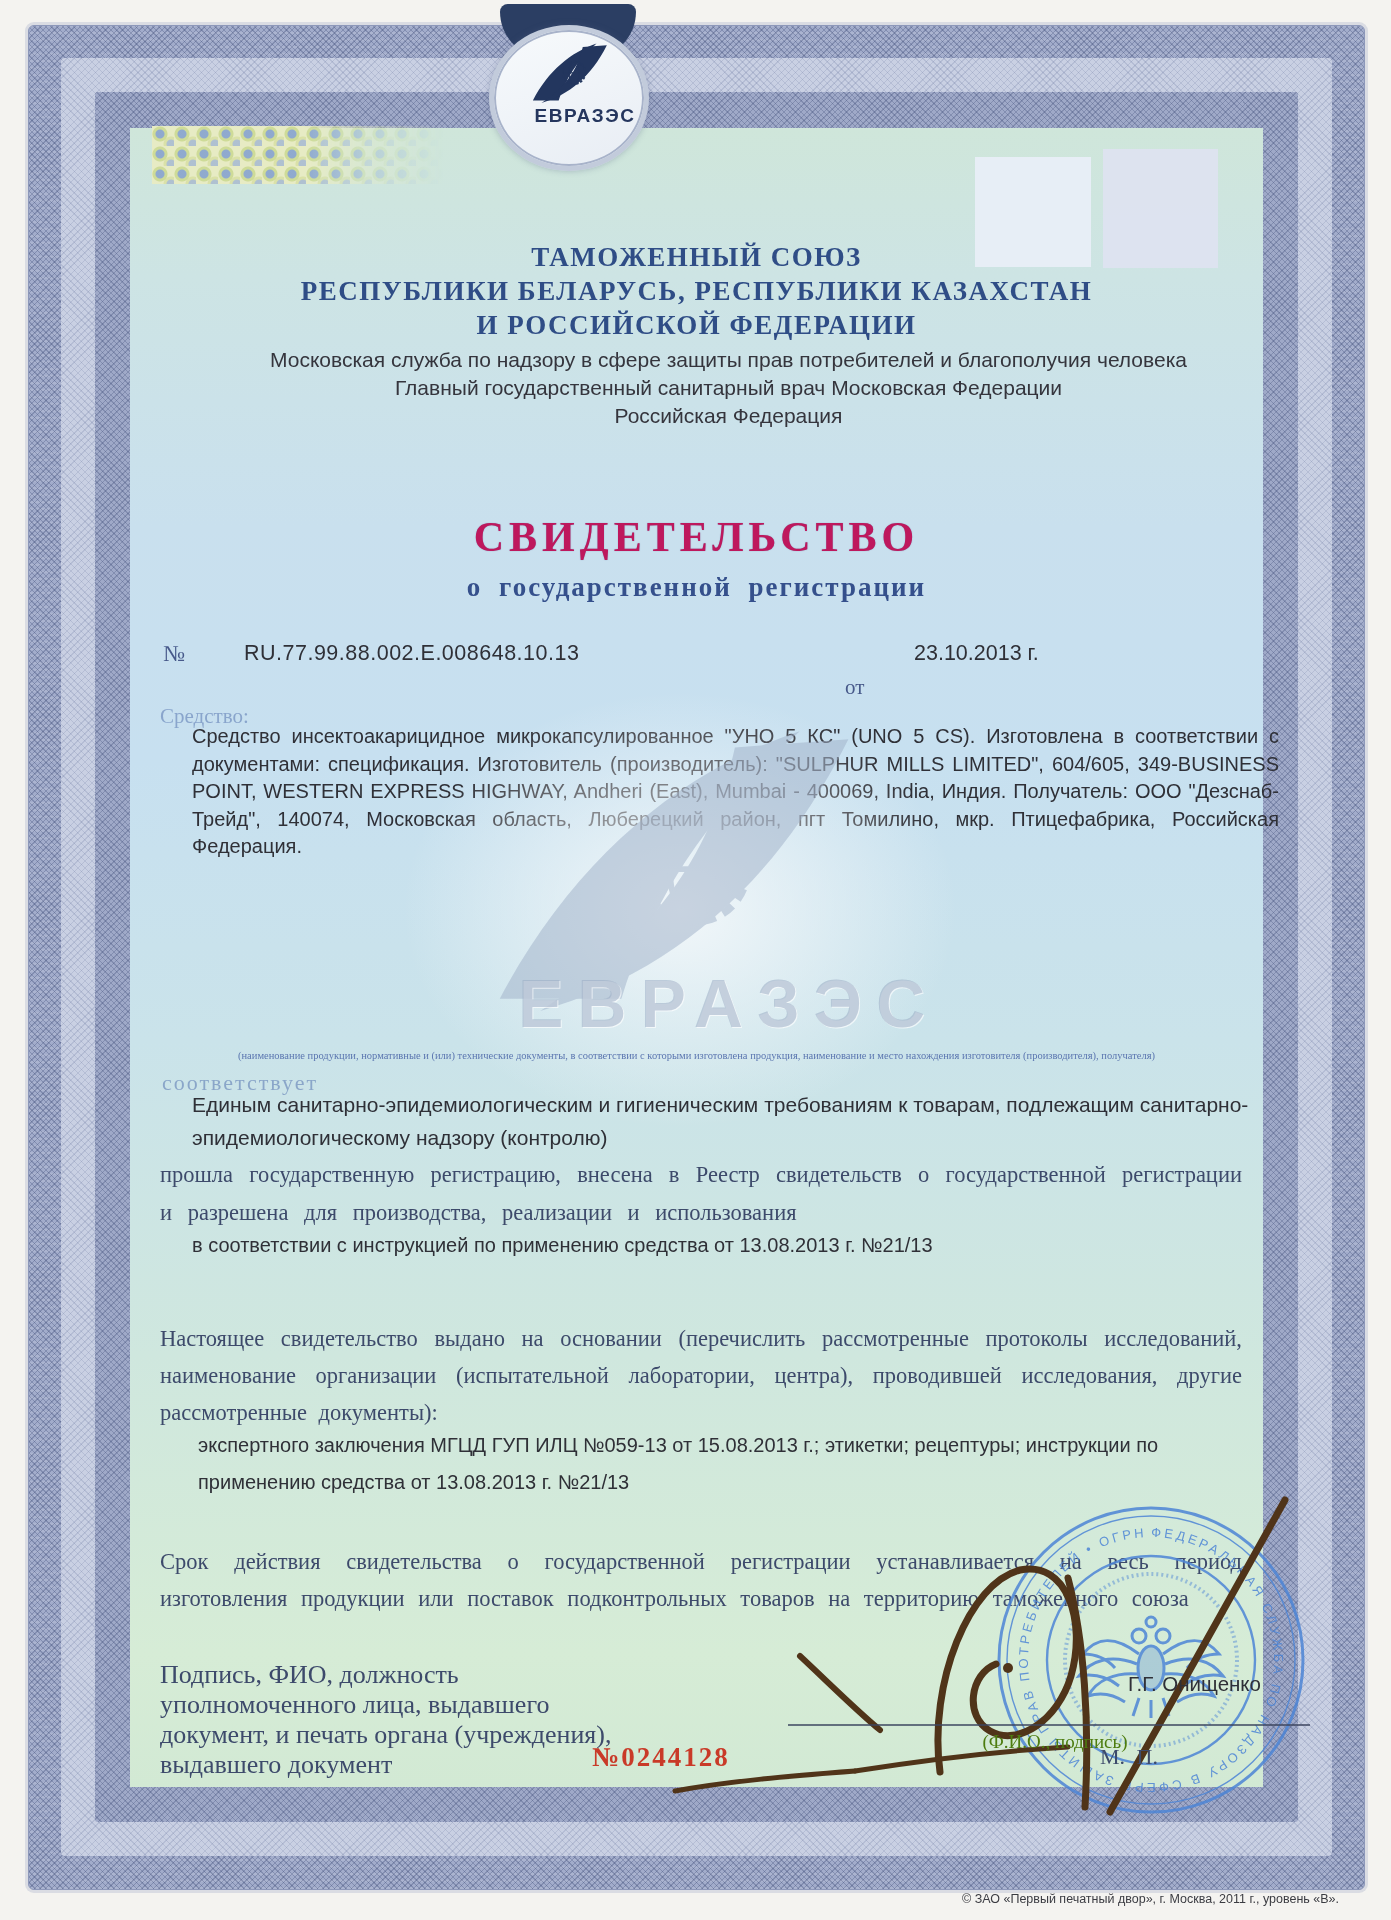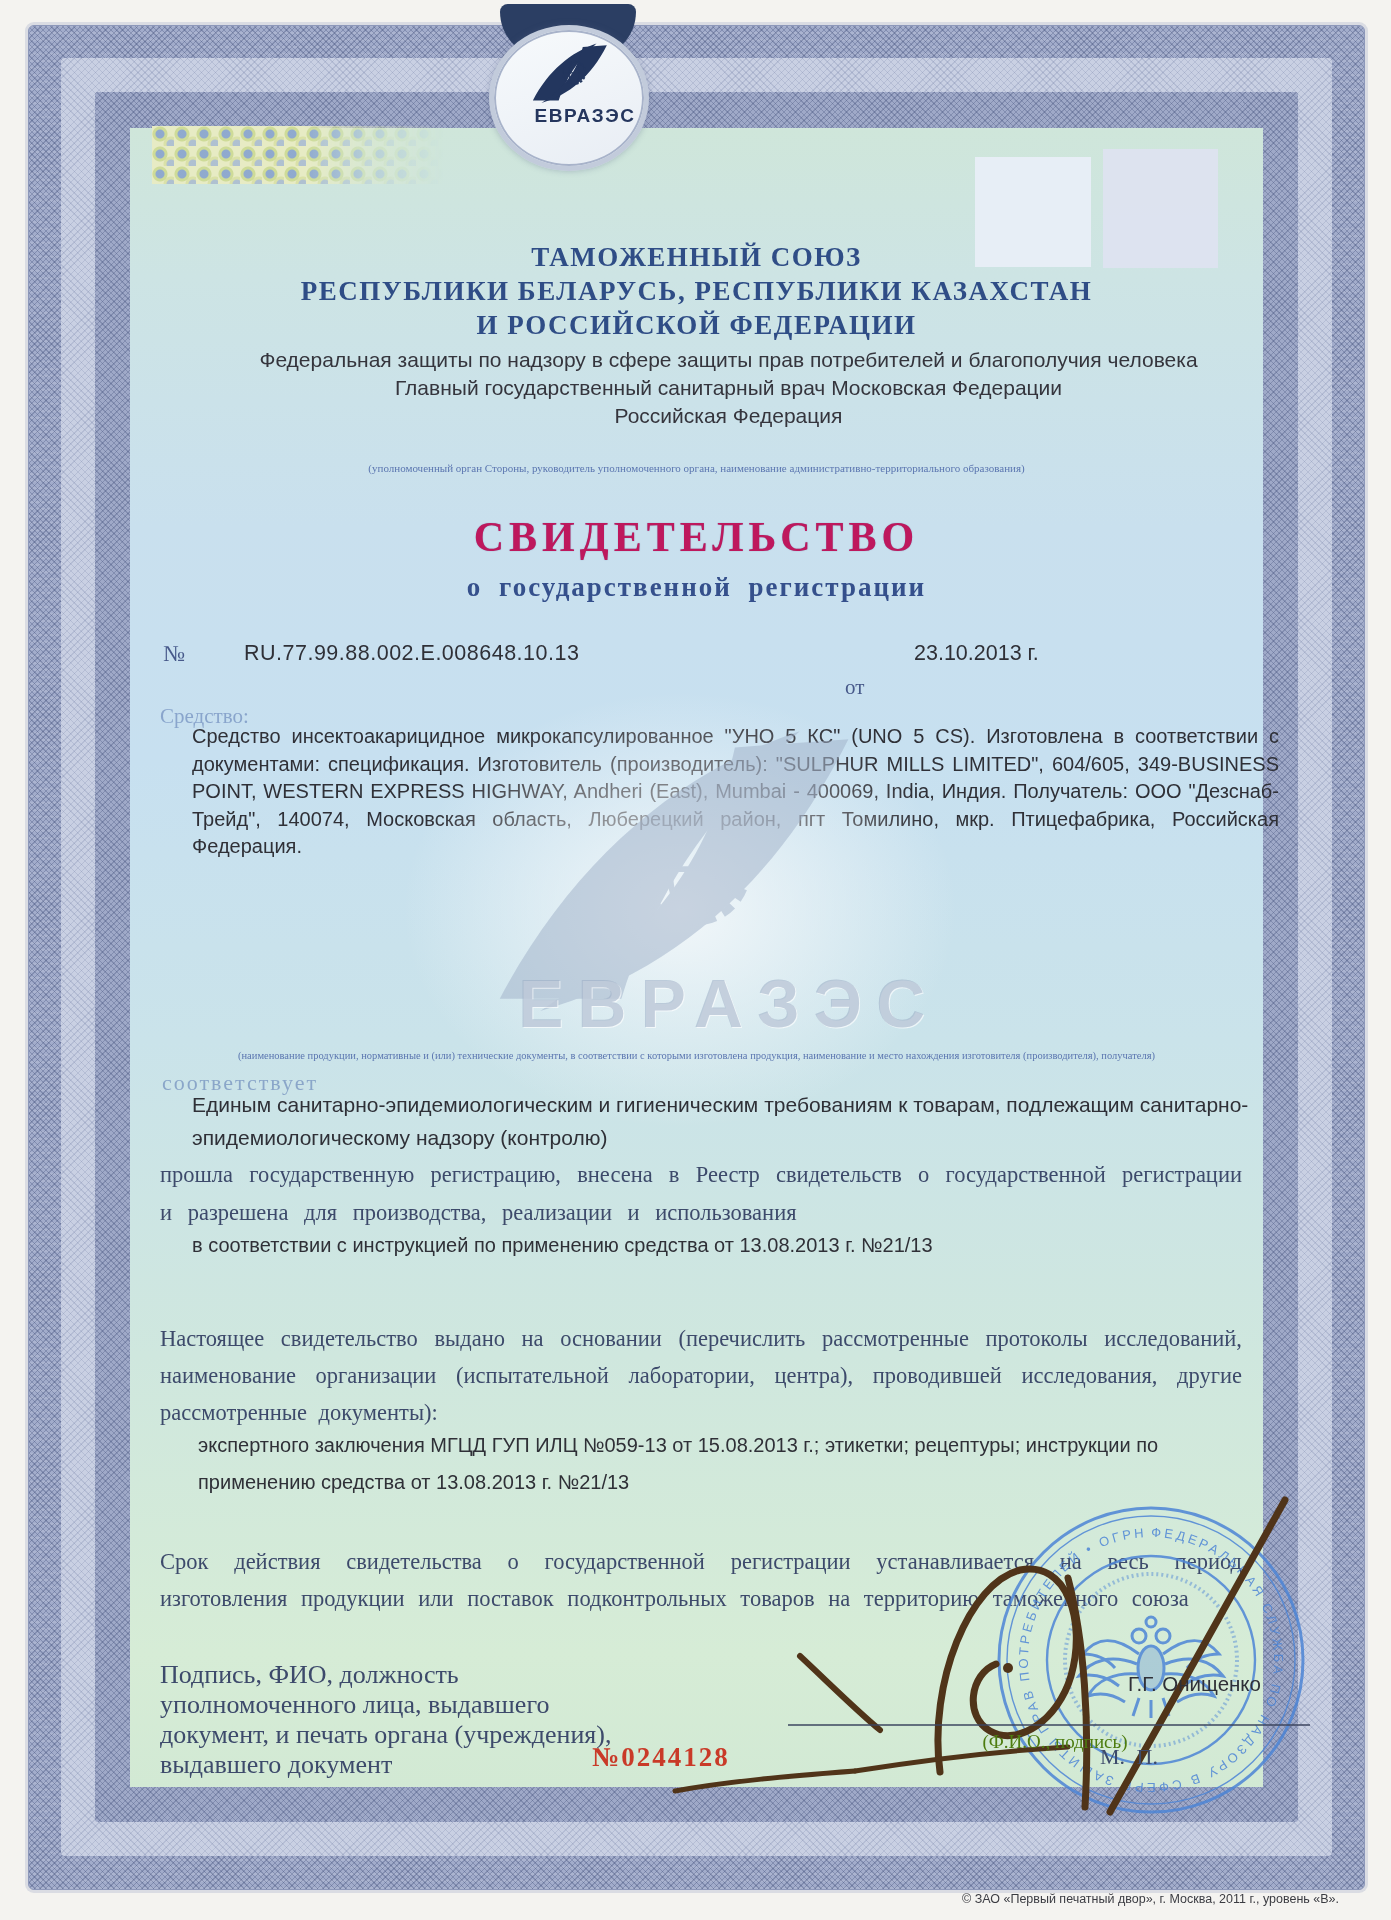--- a/index.html
+++ b/index.html
@@ -130,25 +130,24 @@
     </svg>
     <div class="badge-label sans">ЕВРАЗЭС</div>
   </div>
 
   <div class="abs h-serif serif">
     <div>ТАМОЖЕННЫЙ СОЮЗ</div>
     <div>РЕСПУБЛИКИ БЕЛАРУСЬ, РЕСПУБЛИКИ КАЗАХСТАН</div>
     <div>И РОССИЙСКОЙ ФЕДЕРАЦИИ</div>
   </div>
   <div class="abs h-sans sans">
-    <div>Федеральная защиты по надзору в сфере защиты прав потребителей и благополучия человека</div>
+    <div>Московская служба по надзору в сфере защиты прав потребителей и благополучия человека</div>
     <div>Главный государственный санитарный врач Московская Федерации</div>
     <div>Российская Федерация</div>
   </div>
-  <div class="abs caption cap1 serif">(уполномоченный орган Стороны, руководитель уполномоченного органа, наименование административно-территориального образования)</div>
 
   <div class="abs title-main serif">СВИДЕТЕЛЬСТВО</div>
   <div class="abs title-sub serif">о государственной регистрации</div>
 
   <div class="abs regno-sym serif blue-label">№</div>
   <div class="abs regno-val sans typed">RU.77.99.88.002.Е.008648.10.13</div>
   <div class="abs regdate-lbl serif blue-label">от</div>
   <div class="abs regdate-val sans typed">23.10.2013 г.</div>
 
   <div class="abs prod-label serif faded-label">Средство:</div>

